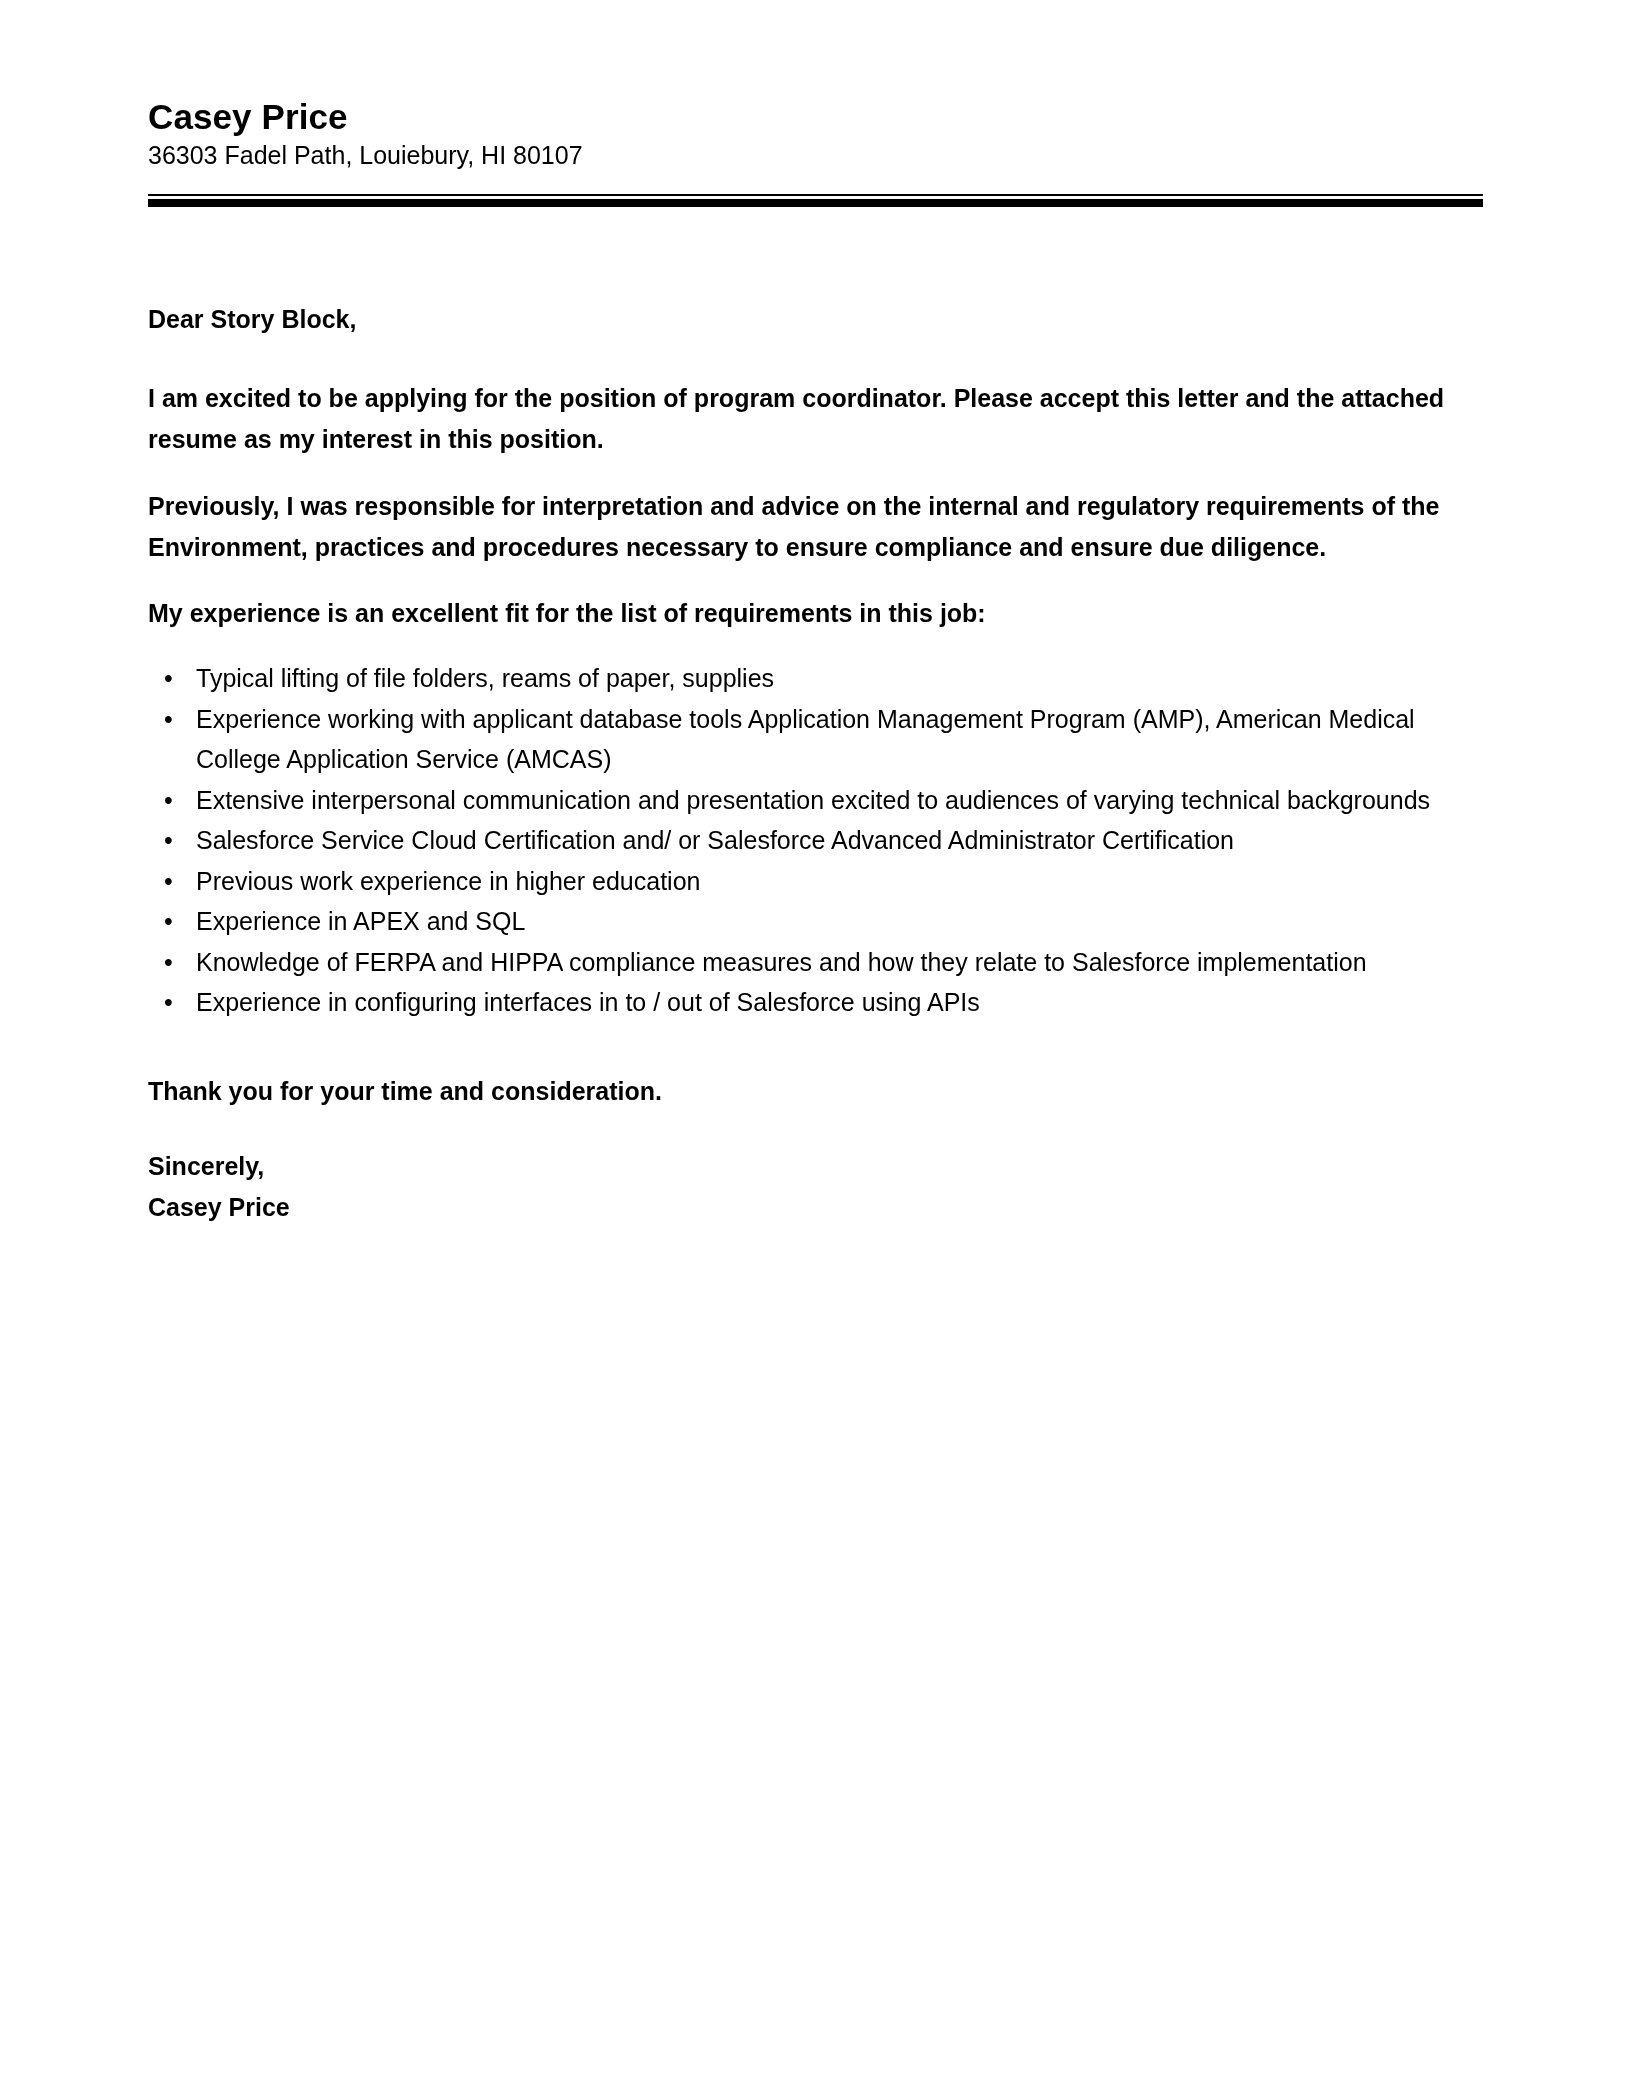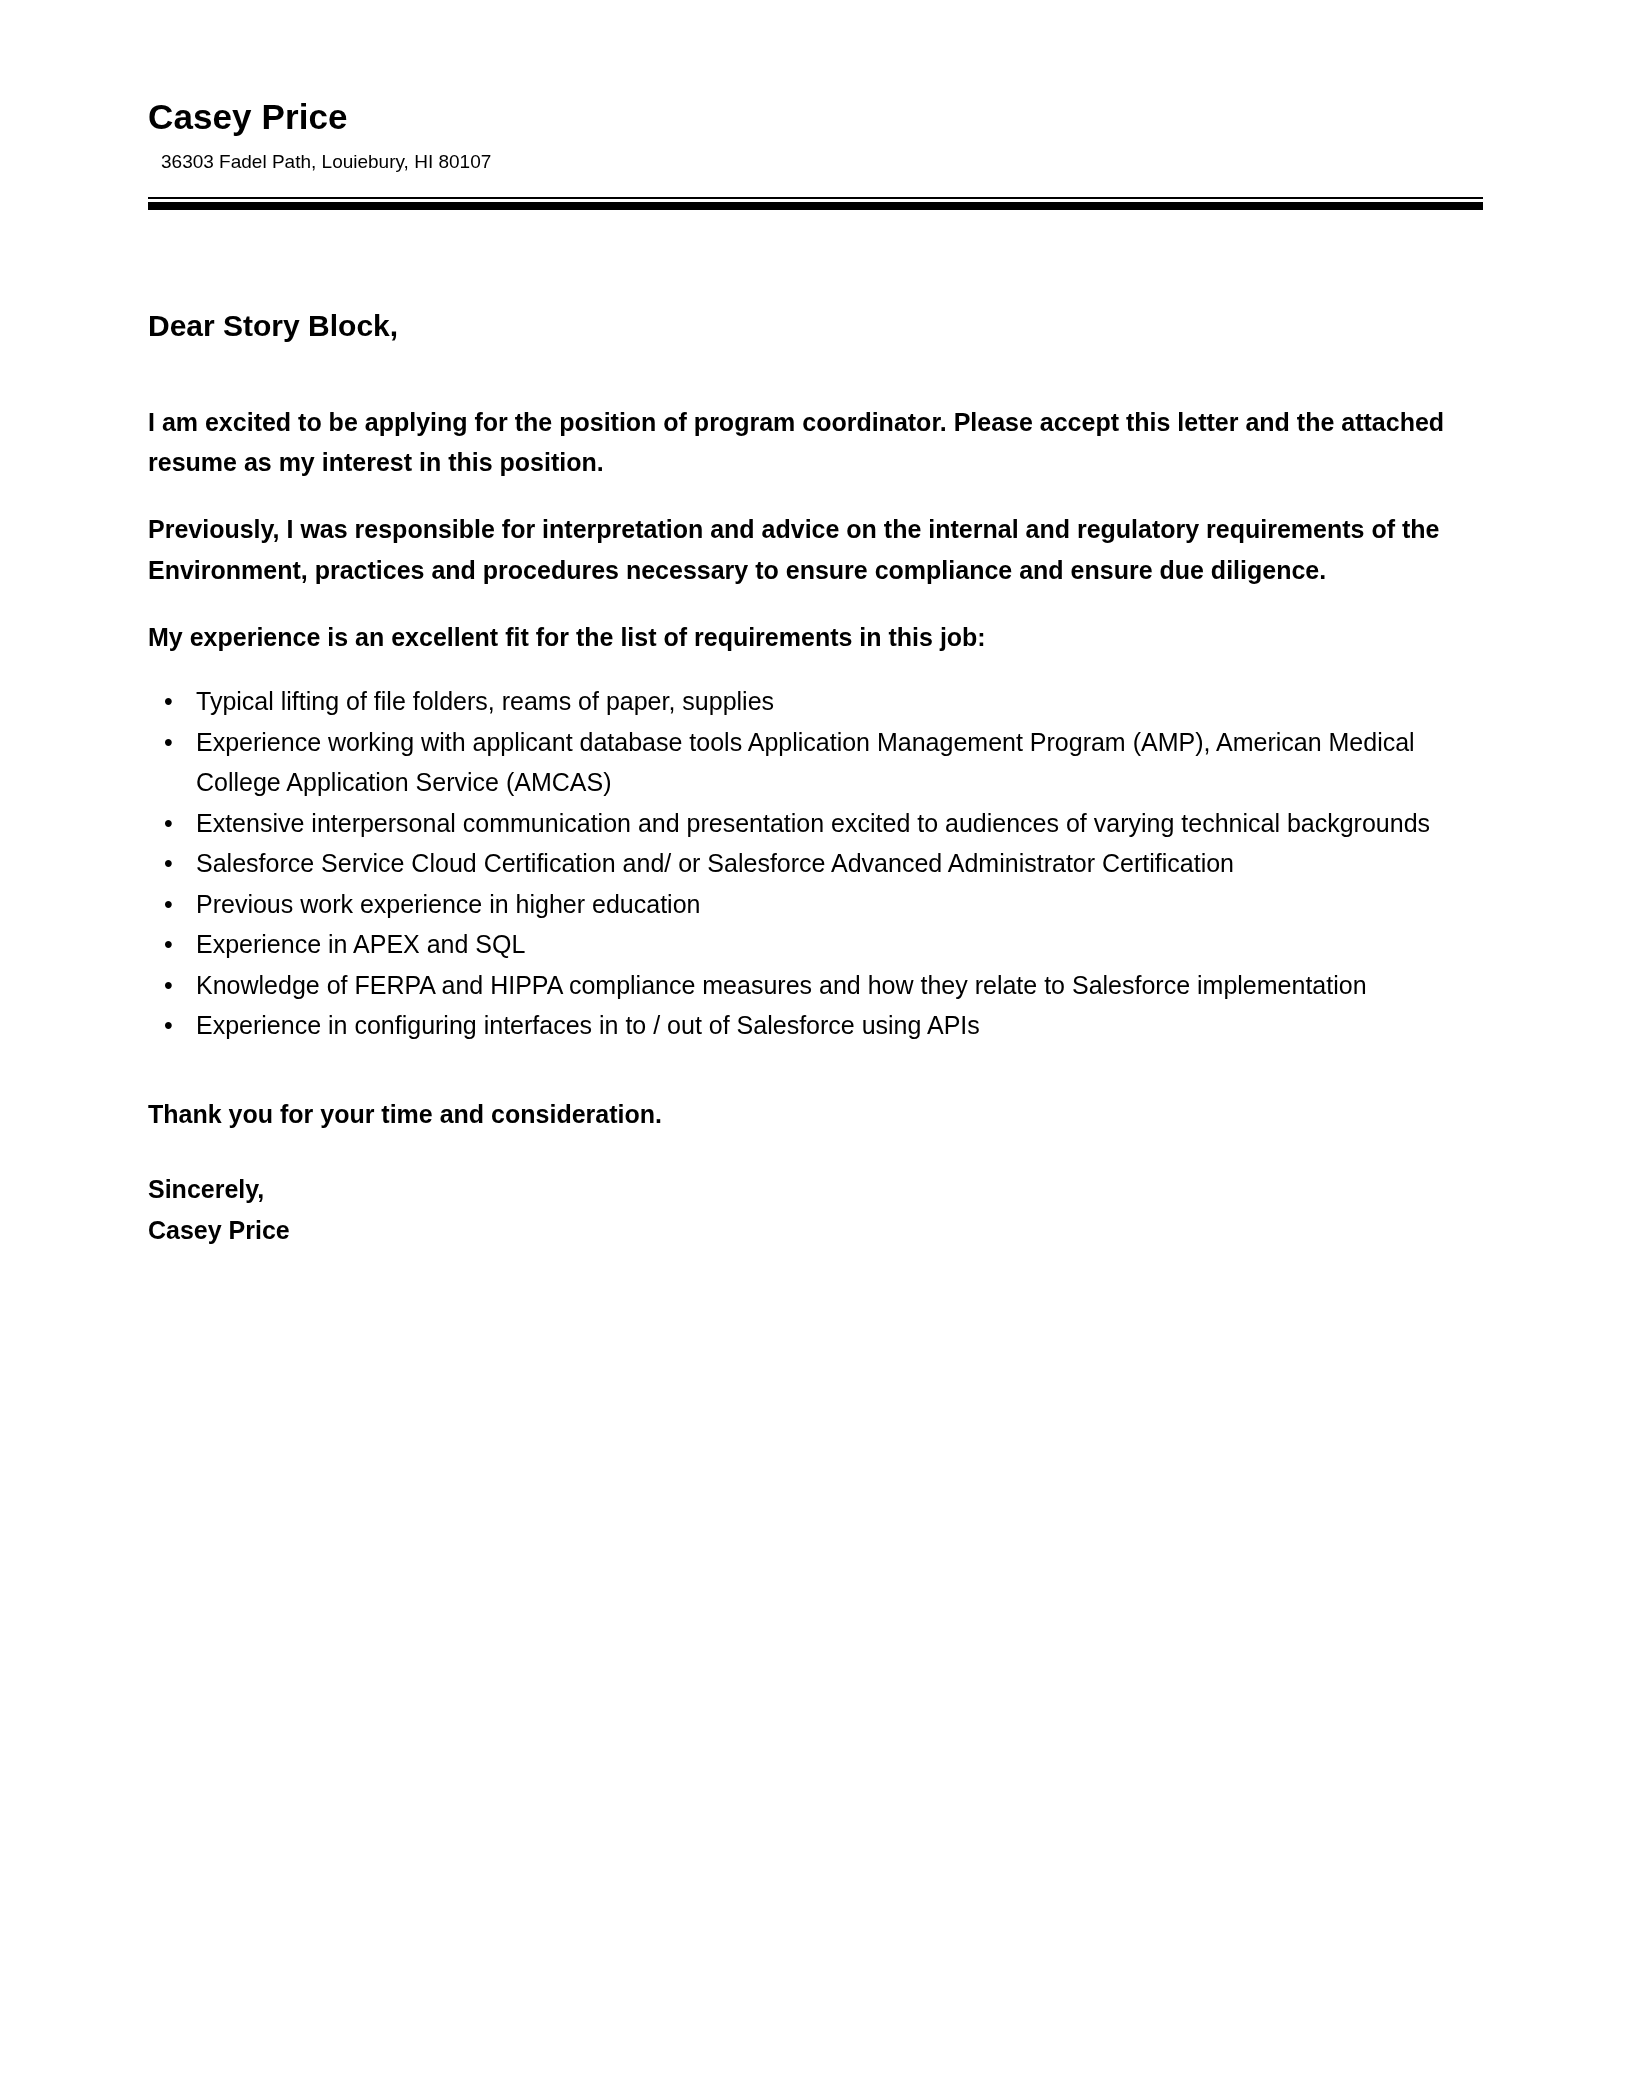--- a/index.html
+++ b/index.html
@@ -39,24 +39,24 @@
   .applicant-name {
     font-size: 35px;
     font-weight: bold;
     line-height: 1.18;
     letter-spacing: 0.1px;
     margin: 0 0 2px 0;
     color: #000;
   }
 
   .applicant-address {
-    font-size: 19px;
+    font-size: 25px;
     font-weight: normal;
     line-height: 1.3;
-    margin: 13px;
+    margin: 0;
     color: #000;
   }
 
   .header-rule {
     margin-top: 22px;
     width: 1335px;
   }
 
   .header-rule .rule-thin {
     height: 2px;
@@ -72,24 +72,24 @@
     height: 8px;
     background: #000000;
   }
 
   
   .letter-body {
     margin-top: 95px;
   }
 
   .salutation {
-    font-size: 30px;
+    font-size: 25px;
     font-weight: bold;
     line-height: 1.42;
-    margin: 0 0 54px 0;
+    margin: 0 0 41px 0;
   }
 
   .para {
     font-size: 25px;
     font-weight: bold;
     line-height: 1.63;
     margin: 0 0 26px 0;
     text-align: left;
   }
 

